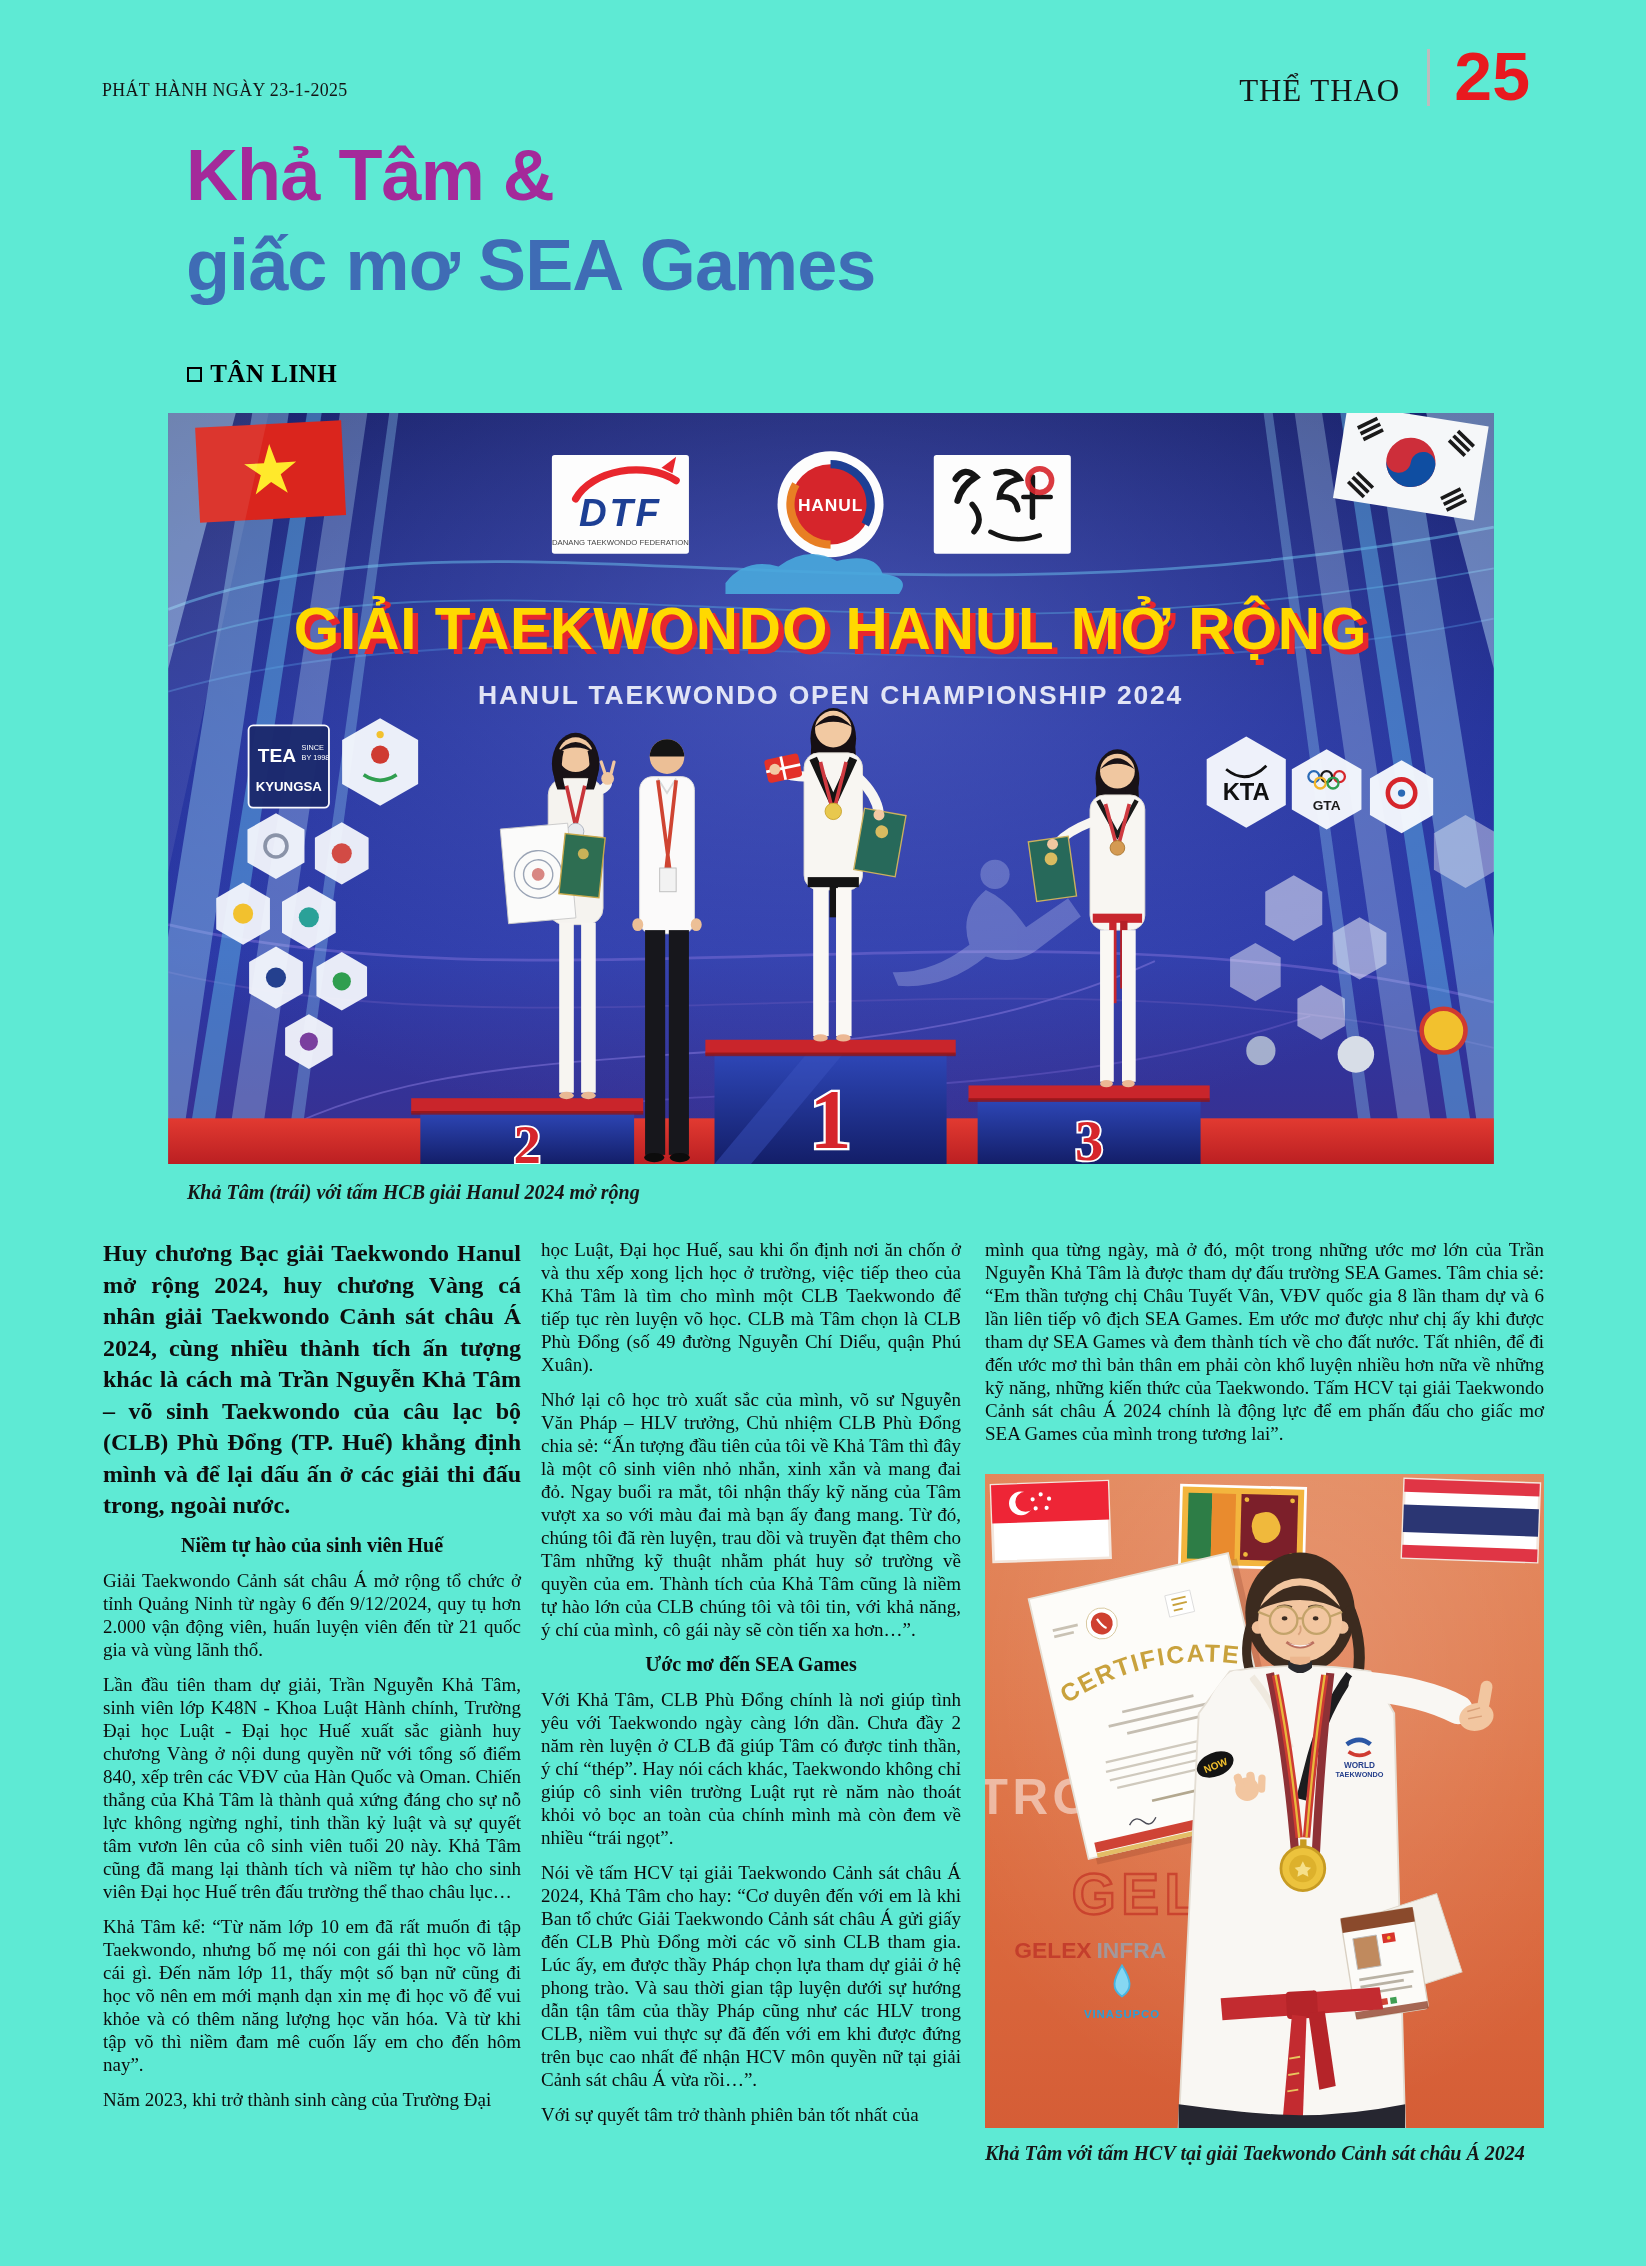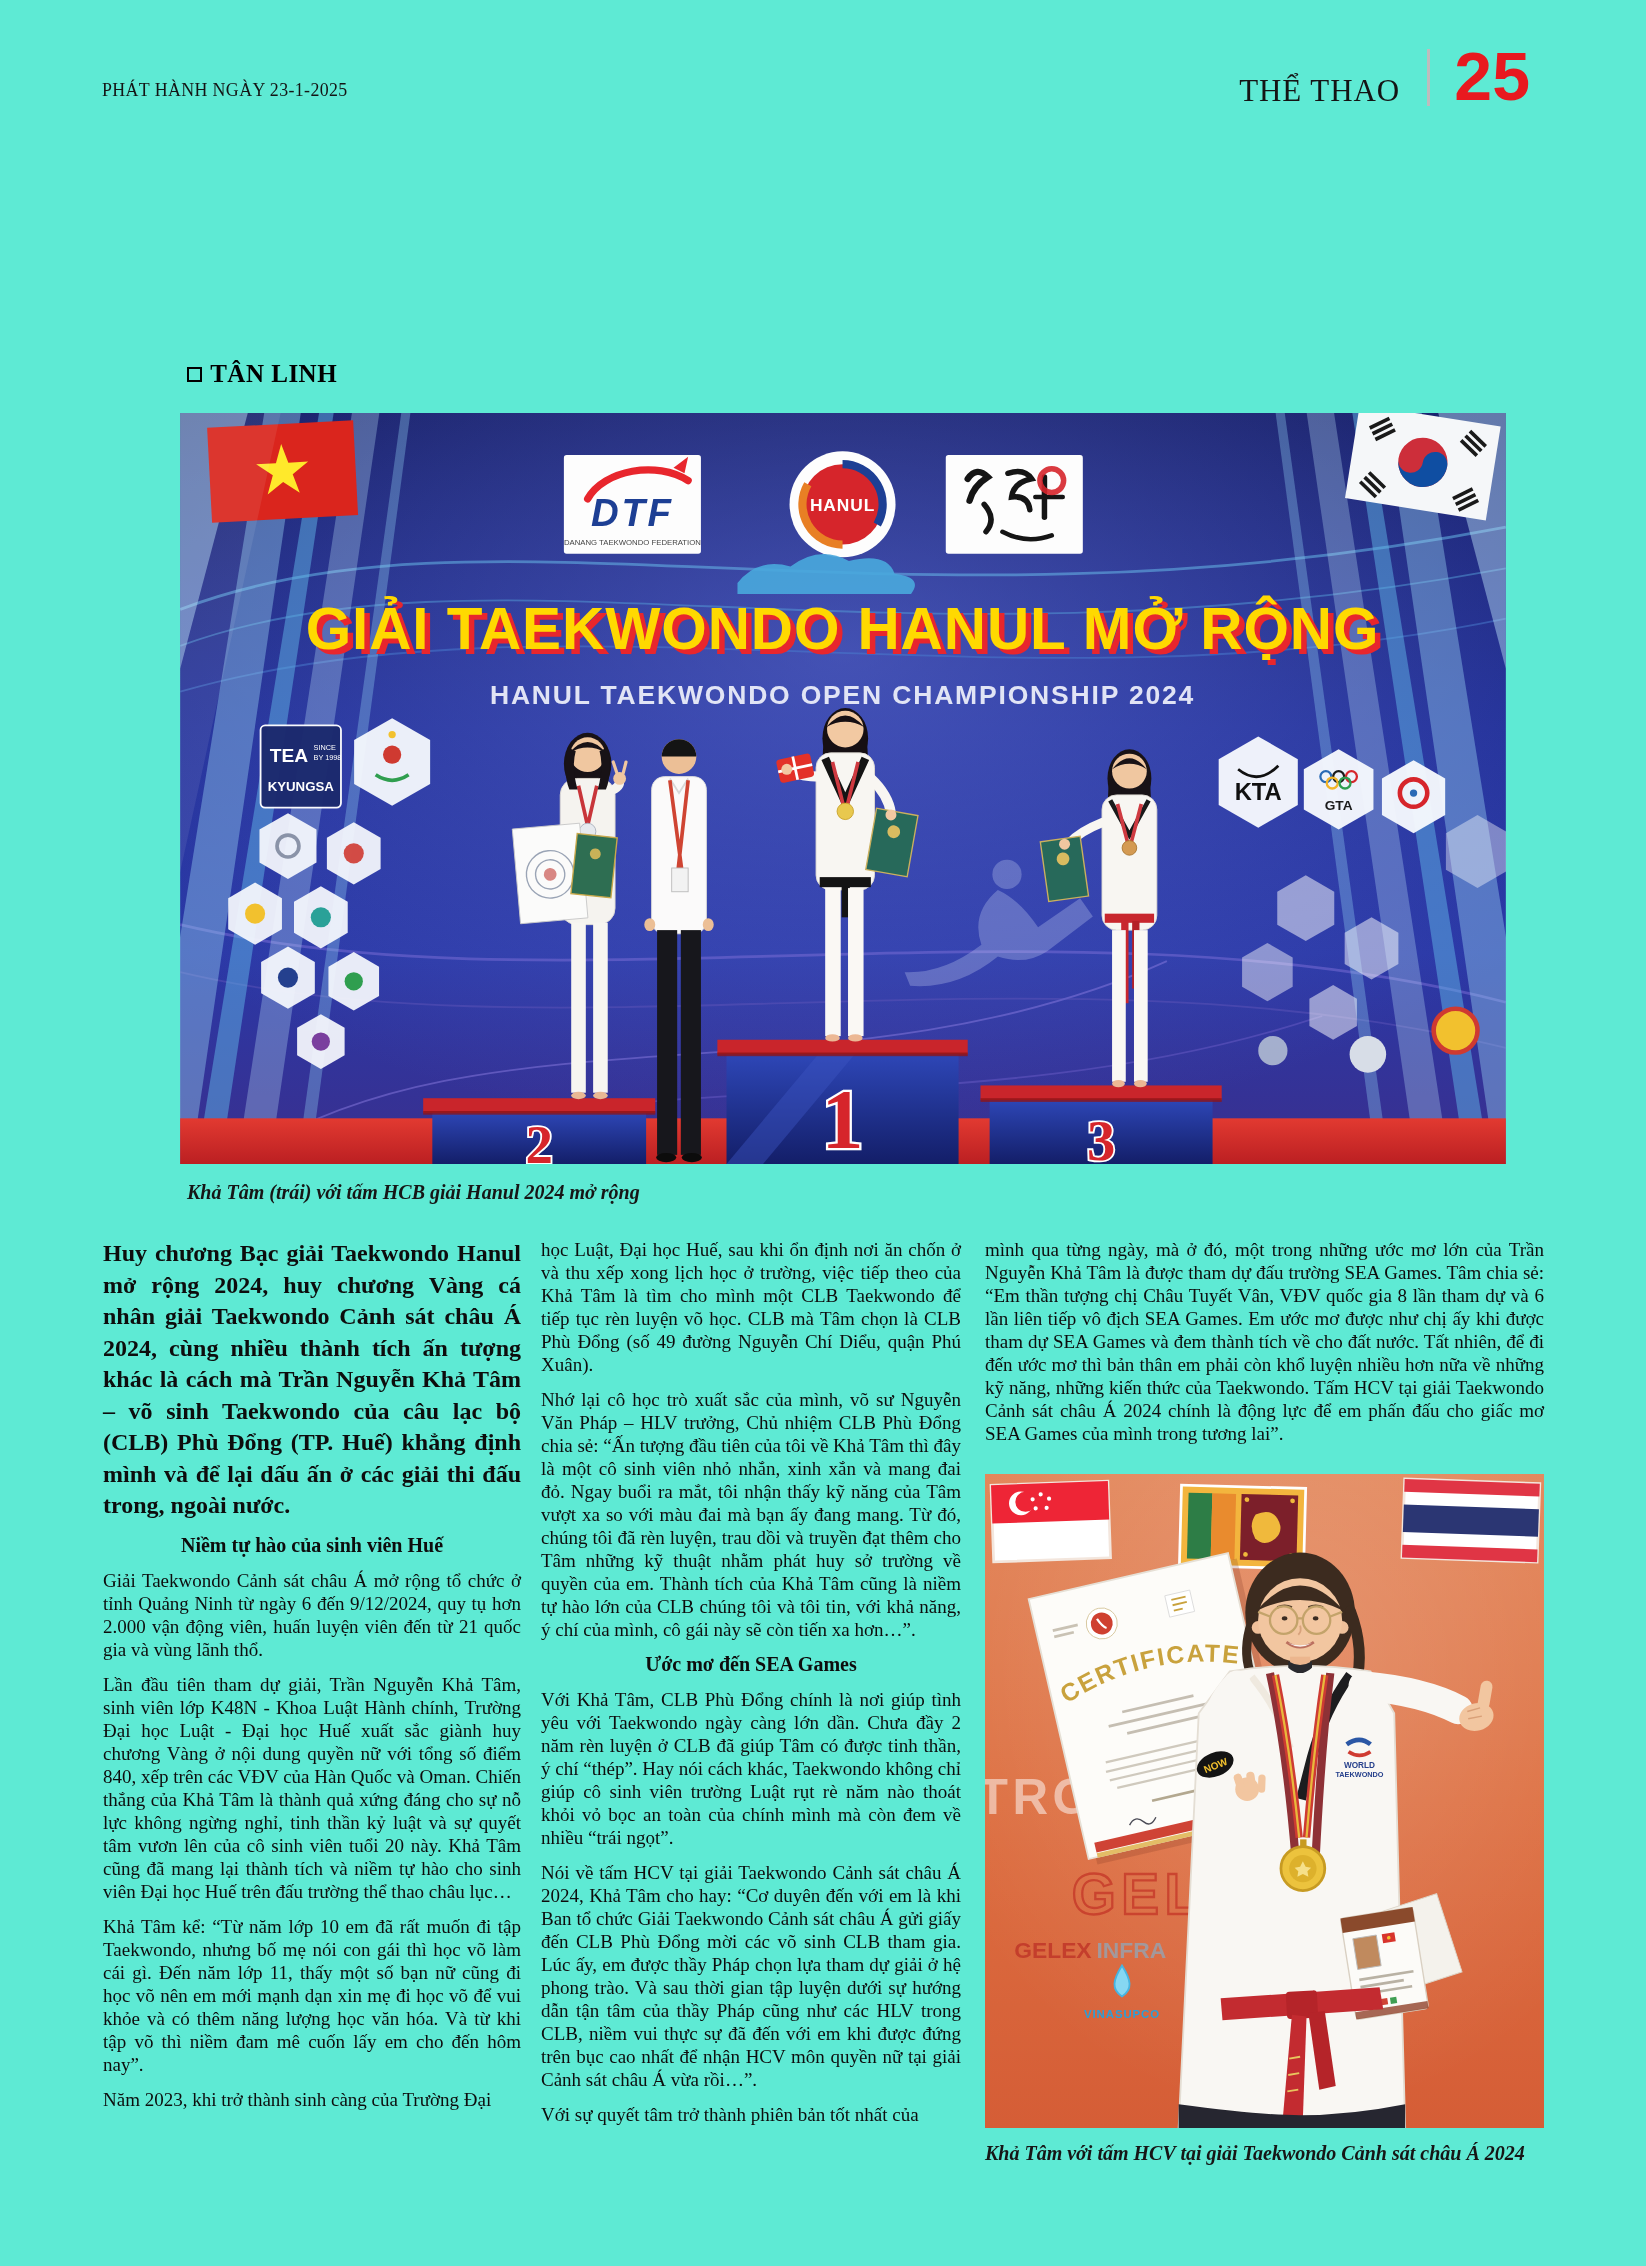--- a/index.html
+++ b/index.html
@@ -14,21 +14,21 @@
   .page-num{top:42px;right:117px;font-family:"Liberation Sans","DejaVu Sans",sans-serif;
             font-size:68px;font-weight:bold;line-height:1;color:#e8191f;margin-left:48px;}
   
   .headline{left:186px;top:130px;font-family:"Liberation Sans","DejaVu Sans",sans-serif;
             font-weight:bold;letter-spacing:-0.9px;line-height:90px;}
   .hl-1{display:block;font-size:72px;color:#a42a9a;}
   .hl-2{display:block;font-size:72px;color:#3f6cb5;}
   .byline{left:187px;top:360px;font-size:25px;font-weight:bold;letter-spacing:0.5px;color:#000;}
   .byline-square{display:inline-block;width:11px;height:11px;border:2.7px solid #000;margin-right:8.2px;}
   
-  .photo-main{left:180px;top:413px;width:1326px;height:751px;line-height:0;}
+  .photo-main{left:168px;top:413px;width:1326px;height:751px;line-height:0;}
   .photo-2{left:985px;top:1474px;width:559px;height:654px;line-height:0;}
   .caption{font-size:20px;font-weight:bold;font-style:italic;color:#161616;white-space:nowrap;}
   .cap1{left:187px;top:1181px;}
   .cap2{left:985px;top:2142px;}
   
   .col{position:absolute;top:1230px;text-align:justify;font-size:19px;line-height:23px;color:#0d0d0d;}
   .col p{margin:8px 0 12px 0;}
   .col-1{left:103px;width:418px;}
   .col-2{left:541px;width:420px;}
   .col-3{left:985px;width:559px;}
@@ -40,20 +40,24 @@
 </head>
 <body>
 
 <div class="page">
 
   <div class="abs issue-date">PHÁT HÀNH NGÀY 23-1-2025</div>
   <div class="abs section-name">THỂ THAO</div>
   <div class="abs hdr-divider"></div>
   <div class="abs page-num">25</div>
 
+  <h1 class="abs headline" style="margin:0">
+    <span class="hl-1">Khả Tâm &amp;</span>
+    <span class="hl-2">giấc mơ SEA Games</span>
+  </h1>
   <div class="abs byline">
     <span class="byline-square"></span><span>TÂN LINH</span>
   </div>
 
   <div class="abs photo-main">
   <svg viewBox="0 0 1451 822" width="1326" height="751">
     <defs>
       <linearGradient id="bgG" x1="0" y1="0" x2="0" y2="1">
         <stop offset="0" stop-color="#141c64"></stop>
             <stop offset="0.42" stop-color="#1f2d95"></stop>

